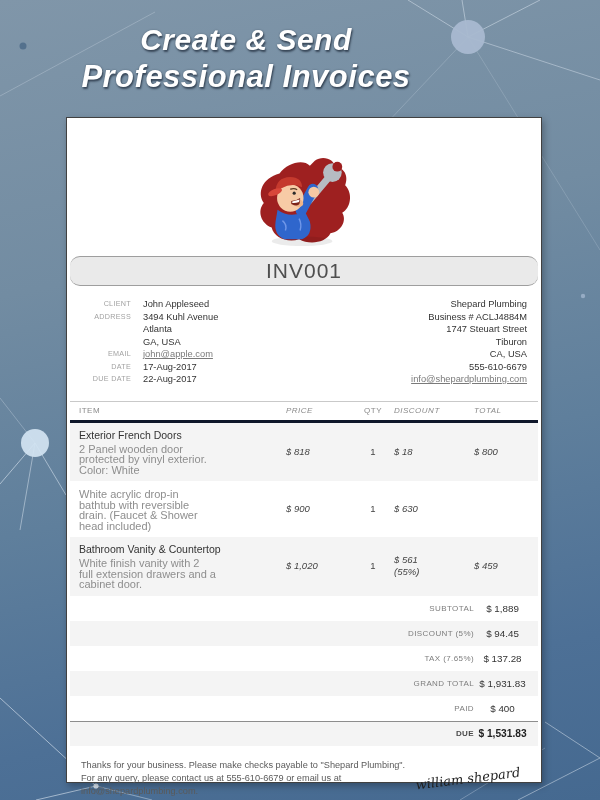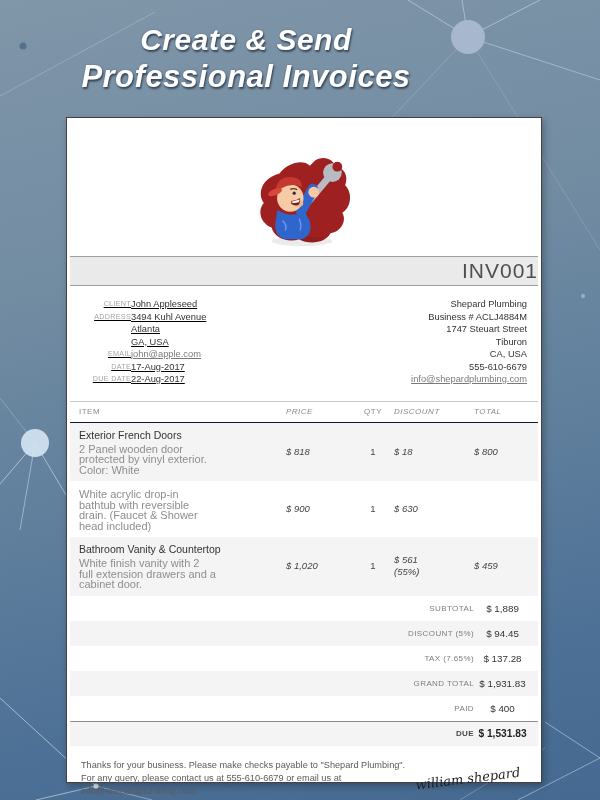--- a/index.html
+++ b/index.html
@@ -23,39 +23,39 @@
     position:absolute; left:66px; top:117px; width:476px; height:666px; z-index:1;
     background:#ffffff; border:1px solid #414141;
     box-shadow:2px 3px 7px rgba(0,0,0,.28);
   }
 
   .logo-wrap { margin-top:34px; height:98px; display:flex; justify-content:center; }
 
   .inv-bar {
     margin:6px 3px 0; height:30px; line-height:28px;
     background:#eaeaea; border-top:1px solid #9e9e9e; border-bottom:1px solid #9e9e9e;
-    text-align:right; font-size:21px; color:#4f4f4f; letter-spacing:1px;
+    text-align:center; font-size:21px; color:#4f4f4f; letter-spacing:1px;border-radius:10px;
   }
 
   .info { display:flex; justify-content:space-between; padding:12px 14px 13px; }
-  .client-grid { display:grid; grid-template-columns:50px auto; column-gap:0;text-decoration:underline; }
+  .client-grid { display:grid; grid-template-columns:50px auto; column-gap:12px; }
   .client-grid .lbl {
     font-size:7.2px; color:#a2a2a2; text-align:right; line-height:12.5px; letter-spacing:.3px;
   }
   .client-grid .val { font-size:9.3px; color:#333; line-height:12.5px; }
   .company { text-align:right; }
   .company div { font-size:9.3px; color:#333; line-height:12.5px; }
   .link { color:#7a7a7a; text-decoration:underline; cursor:pointer; }
 
   .tbl { margin:2px 3px 0; }
   .trow, .thead {
     display:grid; grid-template-columns:1fr 66px 42px 80px 64px; align-items:center;
   }
   .thead {
-    height:22px; border-top:1px solid #c9c9c9; border-bottom:1px solid #0f172a;
+    height:22px; border-top:1px solid #c9c9c9; border-bottom:3px solid #0f172a;
     font-size:8px; color:#8a8a8a; letter-spacing:.5px;
   }
   .thead .c0 { padding-left:9px; }
   .c1,.c3,.c4 { padding-right:7px;font-style:italic; }
   .c2 { text-align:center; }
   .trow { padding:6px 0; }
   .trow.alt { background:#f4f4f4; }
   .item-name { font-size:10.5px; color:#333; line-height:13px; padding:0 12px 0 9px; }
   .item-desc { font-size:11px; color:#8e8e8e; line-height:10.5px; padding:2px 70px 0 9px; }
   .num { font-size:9.5px; color:#444; line-height:12px; }

